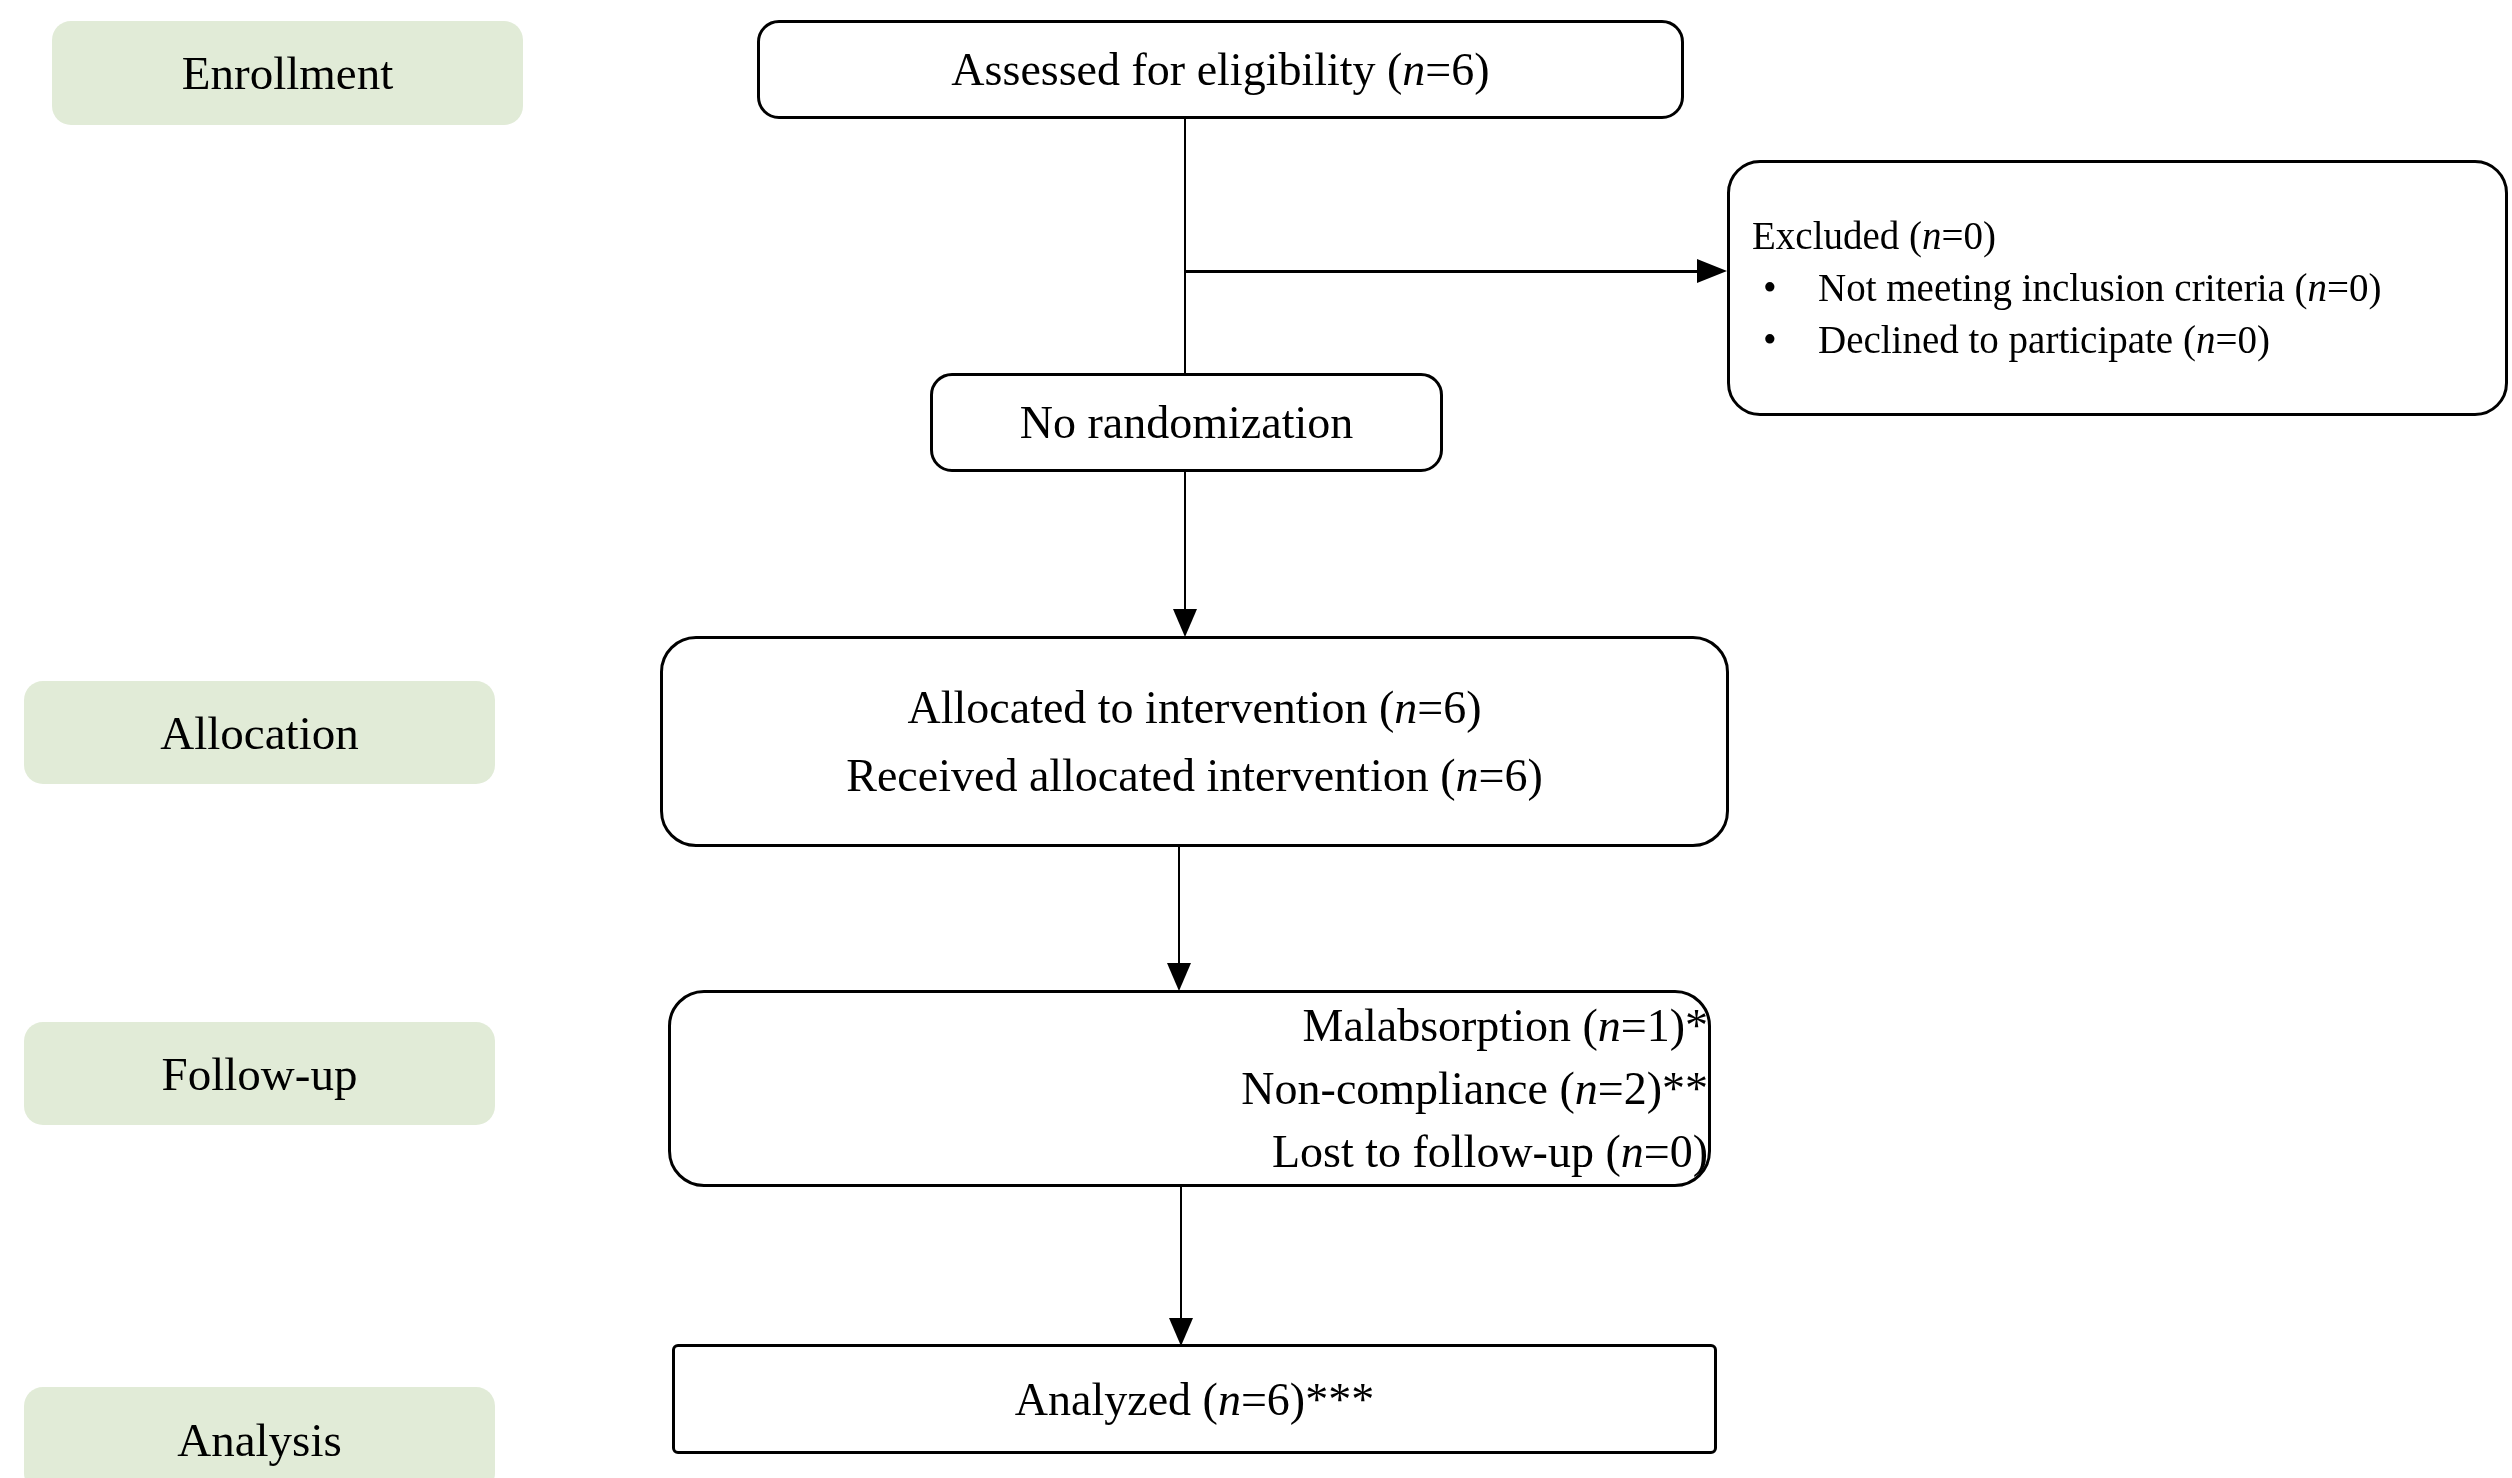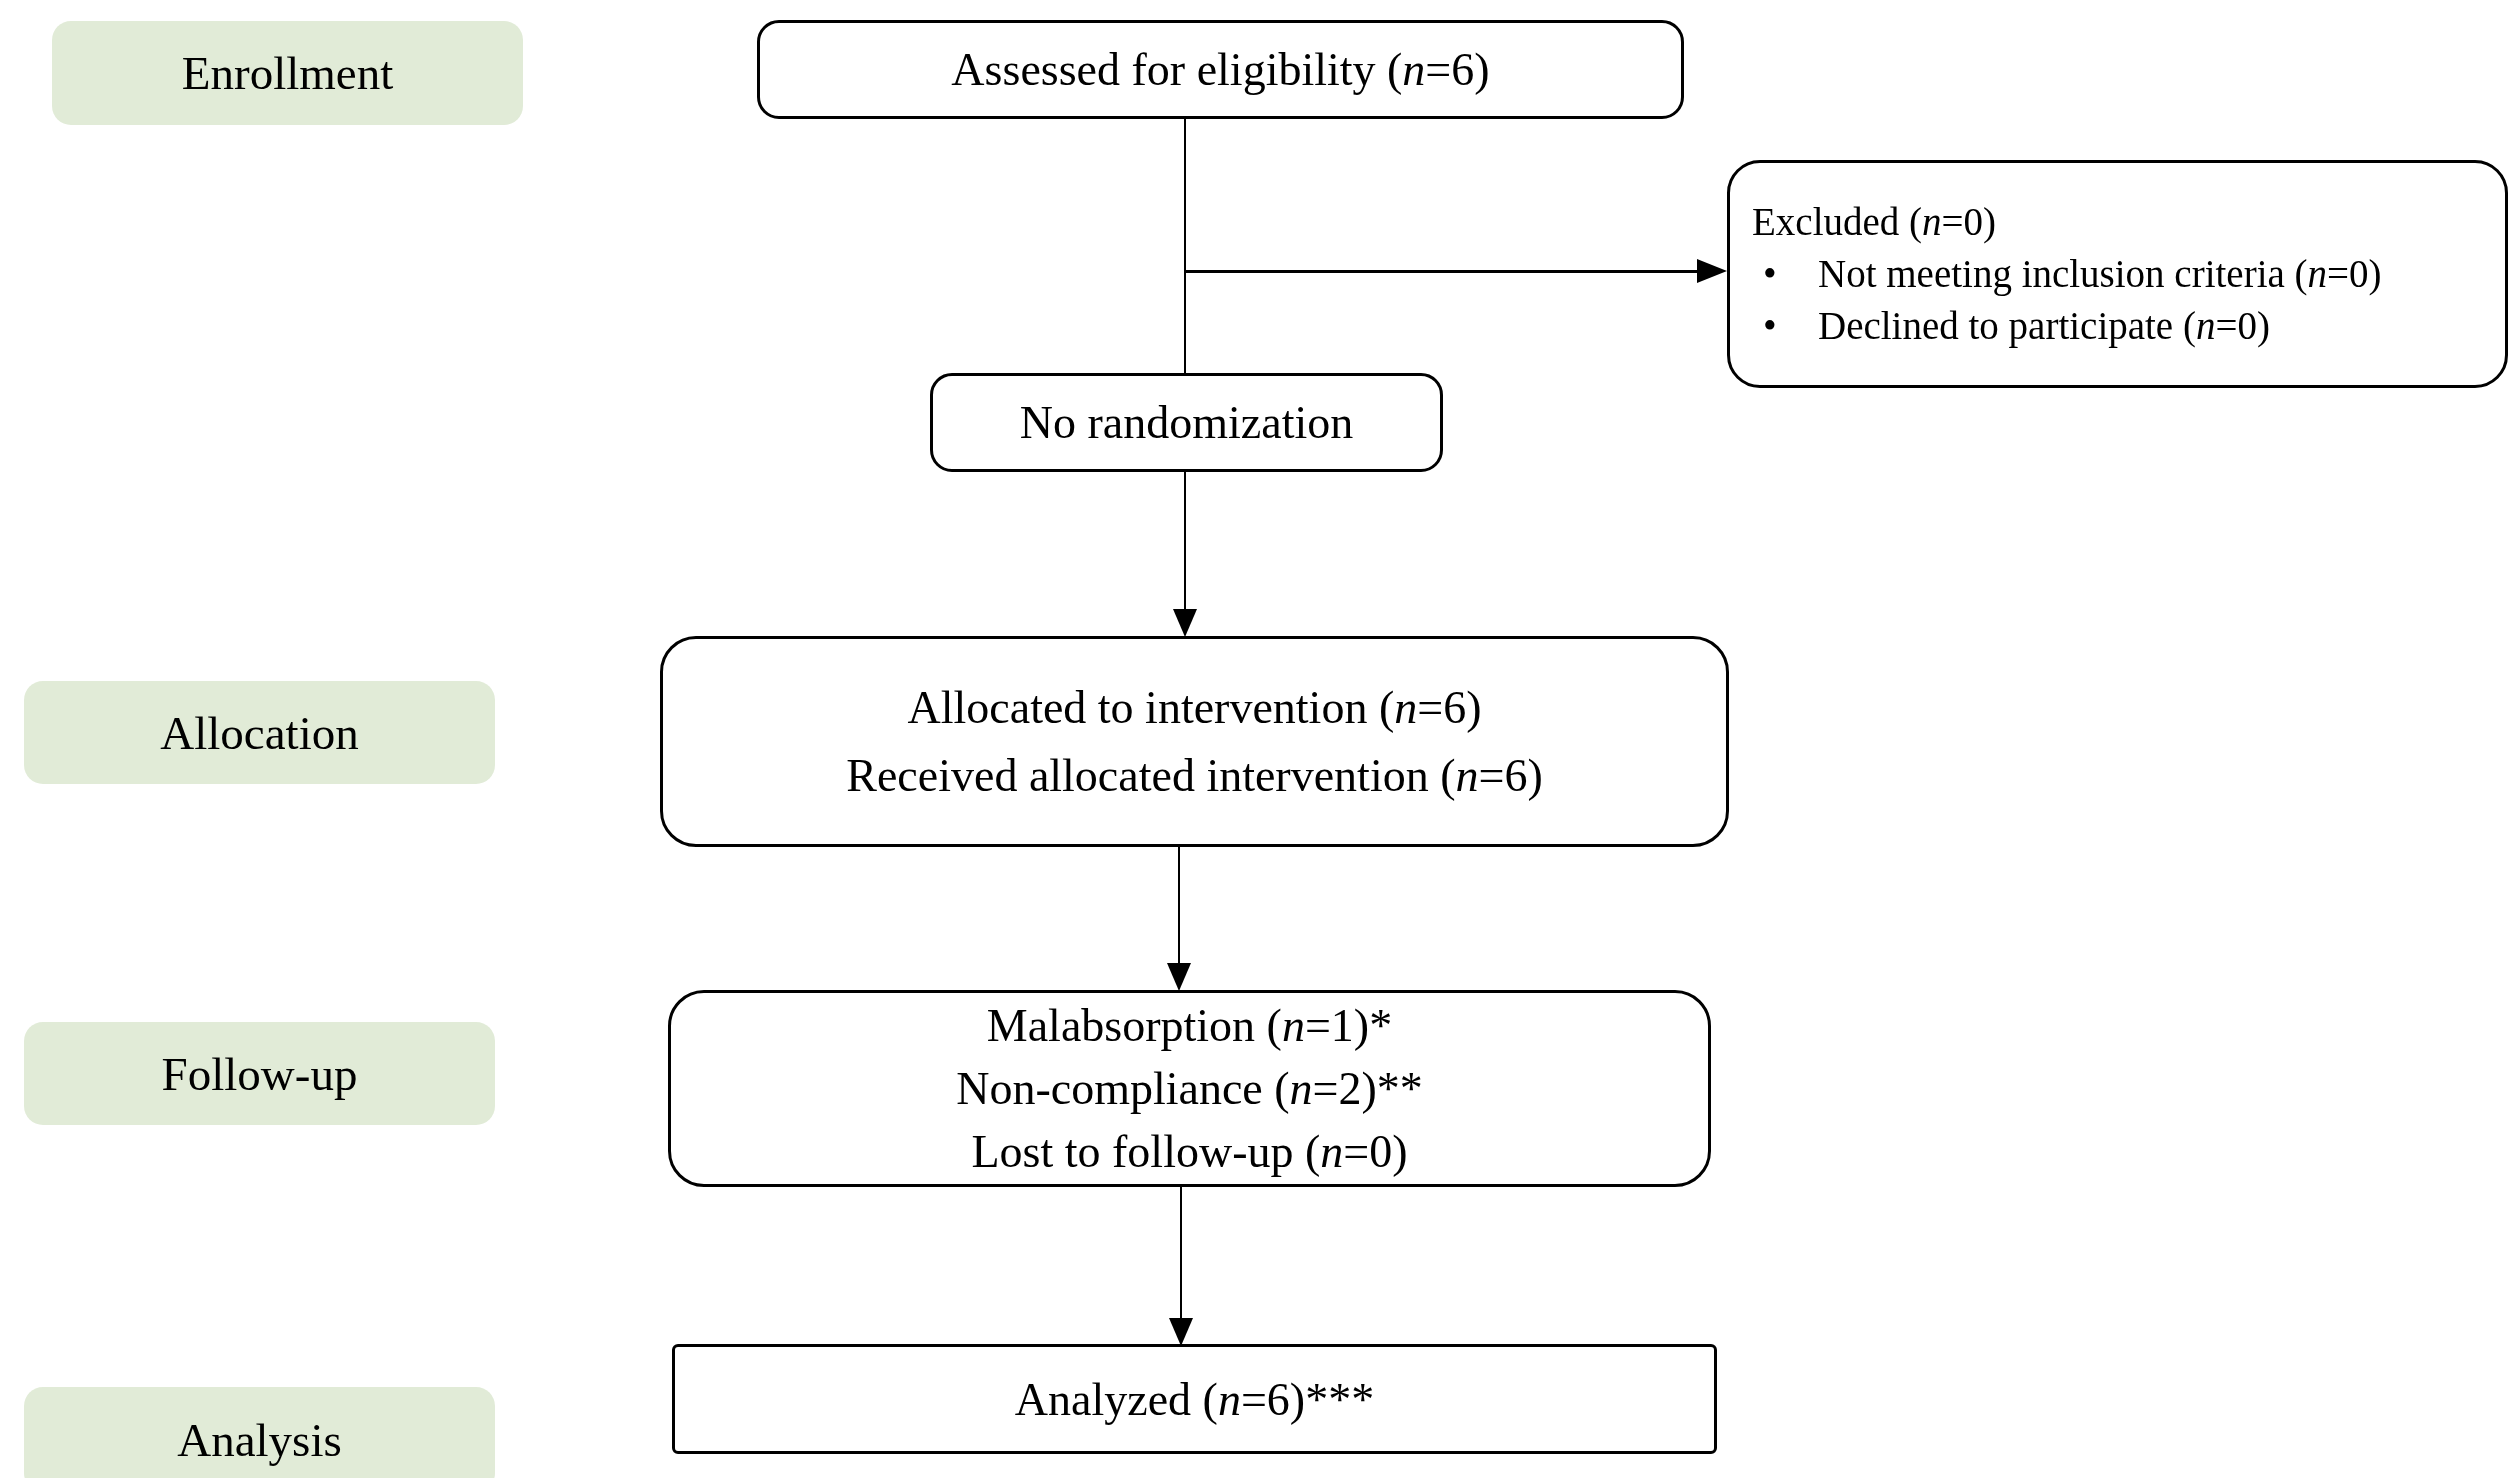--- a/index.html
+++ b/index.html
@@ -42,27 +42,27 @@
     border:3.2px solid var(--ink);
     display:flex;
     flex-direction:column;
     align-items:center;
     justify-content:center;
     text-align:center;
     font-size:46px;
   }
   #box-assessed{left:757px;top:20px;width:927px;height:99px;border-radius:22px;}
   #box-excluded{
-    left:1727px;top:160px;width:781px;height:228px;border-radius:33px;
+    left:1727px;top:160px;width:781px;height:256px;border-radius:33px;
     align-items:flex-start;text-align:left;font-size:39px;line-height:52px;
     padding:0 19px 0 22px;justify-content:center;
   }
   #box-norand{left:930px;top:373px;width:513px;height:99px;border-radius:22px;}
   #box-allocation{left:660px;top:636px;width:1069px;height:211px;border-radius:36px;line-height:68px;}
-  #box-followup{left:668px;top:990px;width:1043px;height:197px;border-radius:36px;line-height:63px;}
+  #box-followup{left:668px;top:990px;width:1043px;height:197px;border-radius:36px;line-height:63px;align-items:flex-end;}
   #box-analyzed{left:672px;top:1344px;width:1045px;height:110px;border-radius:6px;}
 
   .bullet-row{display:flex;align-items:flex-start;}
   .bullet-glyph{width:66px;padding-left:11px;flex:none;}
 
   
   .vline{position:absolute;width:2.4px;background:var(--ink);}
   .hline{position:absolute;height:3.2px;background:var(--ink);}
   .arrow-down{
     position:absolute;width:0;height:0;

